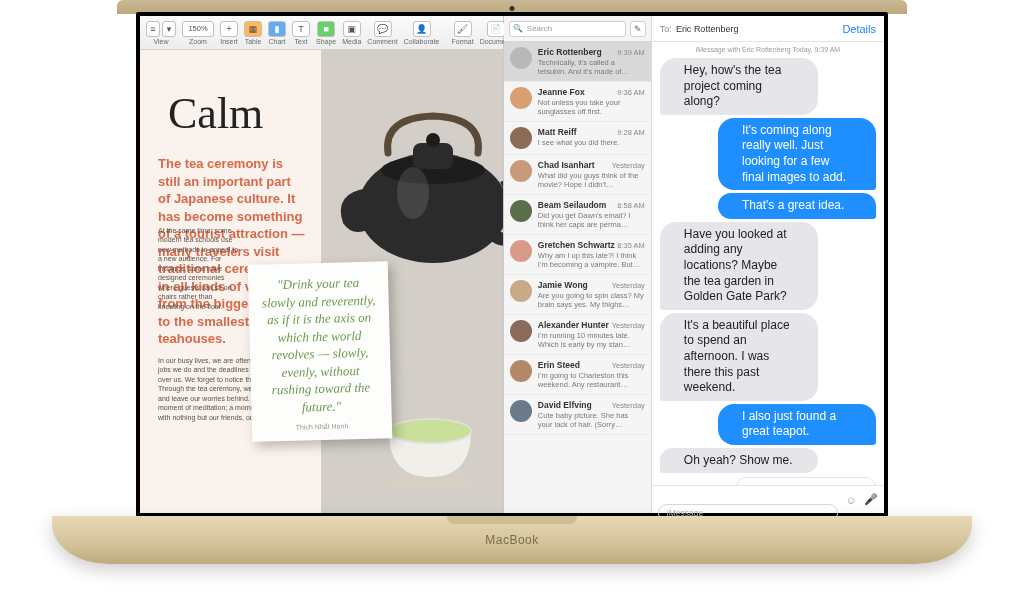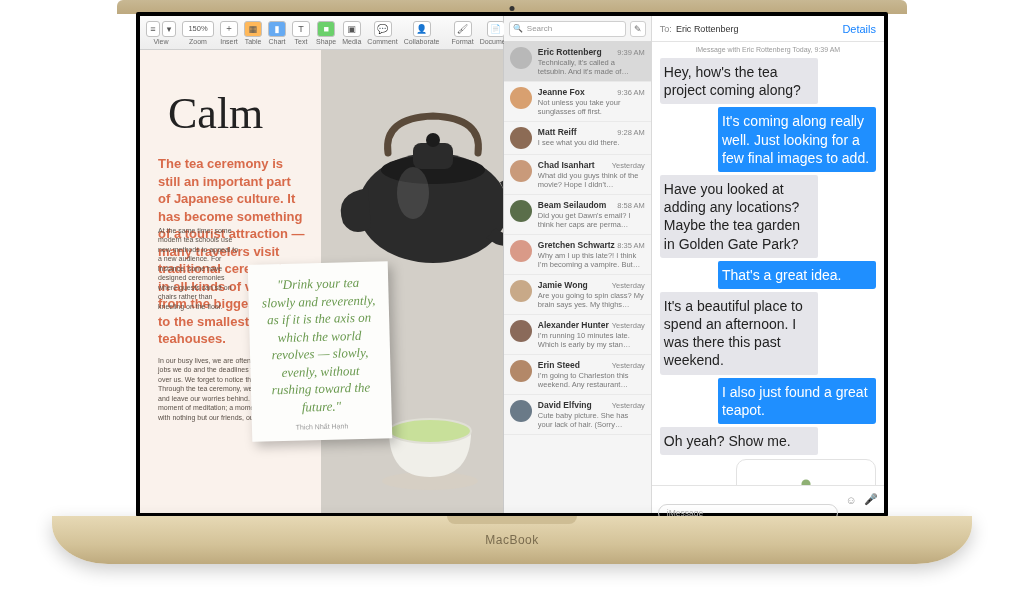--- a/index.html
+++ b/index.html
@@ -53,21 +53,21 @@
   .conv .time { font-size: 7.5px; color: #888; }
   .conv .prev { font-size: 7.5px; color: #7a7a7a; line-height: 1.2; margin-top: 1px; max-height: 18px; overflow: hidden; }
 
   .chat { flex: 1; display: flex; flex-direction: column; min-width: 0; }
   .chat-head { height: 26px; border-bottom: 1px solid #e3e3e3; display: flex; align-items: center; padding: 0 8px; font-size: 9px; }
   .chat-head .to { color: #888; margin-right: 4px; }
   .chat-head .who { color: #333; }
   .chat-head .details { margin-left: auto; color: #1783ff; font-size: 11px; }
   .chat-sub { text-align: center; font-size: 7px; color: #9a9a9a; padding: 4px 0 2px; }
   .thread { flex: 1; padding: 0 8px; overflow: hidden; }
-  .bubble { max-width: 158px; padding: 5px 4px; border-radius: 2px; font-size: 14px; line-height: 1.3; margin: 3px 0; word-wrap: break-word; }
+  .bubble { max-width: 158px; padding: 5px 24px; border-radius: 16px; font-size: 12px; line-height: 1.3; margin: 3px 0; word-wrap: break-word; }
   .in { background: #e5e5ea; color: #222; border-bottom-left-radius: 3px; }
   .out { background: #1f8fff; color: #fff; margin-left: auto; border-bottom-right-radius: 3px; }
   .att { width: 140px; height: 110px; margin: 4px 0 4px auto; border: 1px solid #e2e2e2; border-radius: 10px; background: #fff; display: flex; align-items: center; justify-content: center; }
   .compose-bar { height: 28px; border-top: 1px solid #e3e3e3; display: flex; align-items: center; padding: 0 6px; gap: 6px; }
   .compose-input { flex: 1; height: 18px; border: 1px solid #d6d6d6; border-radius: 10px; font-size: 8.5px; color: #b5b5b5; padding: 0 8px; display: flex; align-items: center; margin-top: 26px; }
   .cicon { width: 14px; height: 14px; color: #9a9a9a; font-size: 11px; display: flex; align-items: center; justify-content: center; }
 </style>
 </head>
 <body>
 
@@ -283,22 +283,22 @@
           <div class="chat-head">
             <span class="to">To:</span>
             <span class="who">Eric Rottenberg</span>
             <span class="details">Details</span>
           </div>
           <div class="chat-sub">iMessage with Eric Rottenberg
 Today, 9:39 AM</div>
           <div class="thread" id="thread">
               <div class="bubble in">Hey, how's the tea project coming along?</div>
               <div class="bubble out">It's coming along really well. Just looking for a few final images to add.</div>
+              <div class="bubble out">That's a great idea.</div>
               <div class="bubble in">Have you looked at adding any locations? Maybe the tea garden in Golden Gate Park?</div>
-              <div class="bubble out">That's a great idea.</div>
               <div class="bubble in">It's a beautiful place to spend an afternoon. I was there this past weekend.</div>
               <div class="bubble out">I also just found a great teapot.</div>
               <div class="bubble in">Oh yeah? Show me.</div>
               <div class="att">
                 <svg viewBox="0 0 140 110" width="130" height="100">
       <ellipse cx="70" cy="92" rx="50" ry="8" fill="#d9e4d0"></ellipse>
       <ellipse cx="70" cy="60" rx="40" ry="30" fill="#a8c48e"></ellipse>
       <ellipse cx="70" cy="40" rx="28" ry="9" fill="#8fb074"></ellipse>
       <rect x="58" y="24" width="24" height="16" rx="5" fill="#a8c48e"></rect>
       <circle cx="70" cy="22" r="5" fill="#8fb074"></circle>

